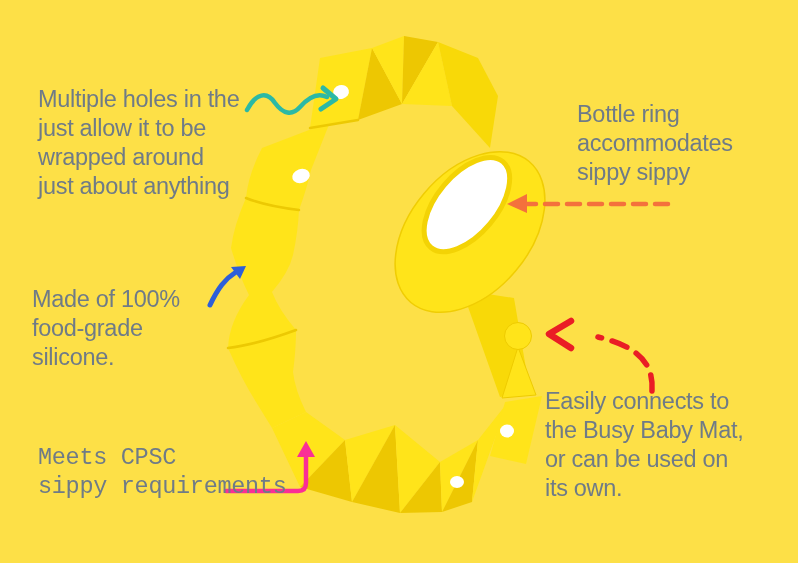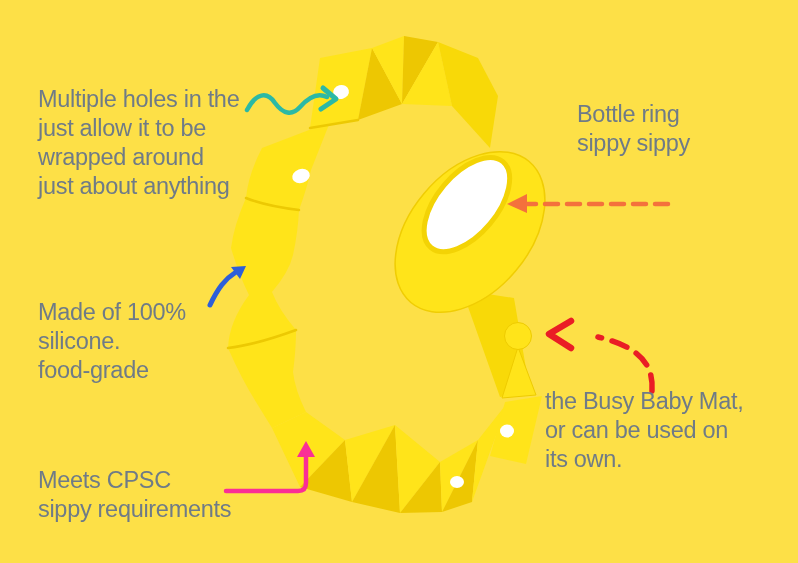--- a/index.html
+++ b/index.html
@@ -103,33 +103,35 @@
 
   <div class="note" style="left:38px;top:85px;">
     <div>Multiple holes in the</div>
     <div>just allow it to be</div>
     <div>wrapped around</div>
     <div>just about anything</div>
   </div>
 
   <div class="note" style="left:577px;top:100px;">
     <div>Bottle ring</div>
+    <div>accommodates</div>
     <div>sippy sippy</div>
   </div>
 
-  <div class="note" style="left:38px;top:285px;margin-top:13px;">
+  <div class="note" style="left:32px;top:285px;">
     <div>Made of 100%</div>
+    <div>food-grade</div>
     <div>silicone.</div>
-    <div>food-grade</div>
   </div>
 
-  <div class="note" style="left:38px;top:466px;">
+  <div class="note" style="left:38px;top:443px;font-family:Liberation Mono, monospace;">
     <div>Meets CPSC</div>
     <div>sippy requirements</div>
   </div>
 
   <div class="note" style="left:545px;top:387px;">
+    <div>Easily connects to</div>
     <div>the Busy Baby Mat,</div>
     <div>or can be used on</div>
     <div>its own.</div>
   </div>
 
 </div>
 
 </body></html>

